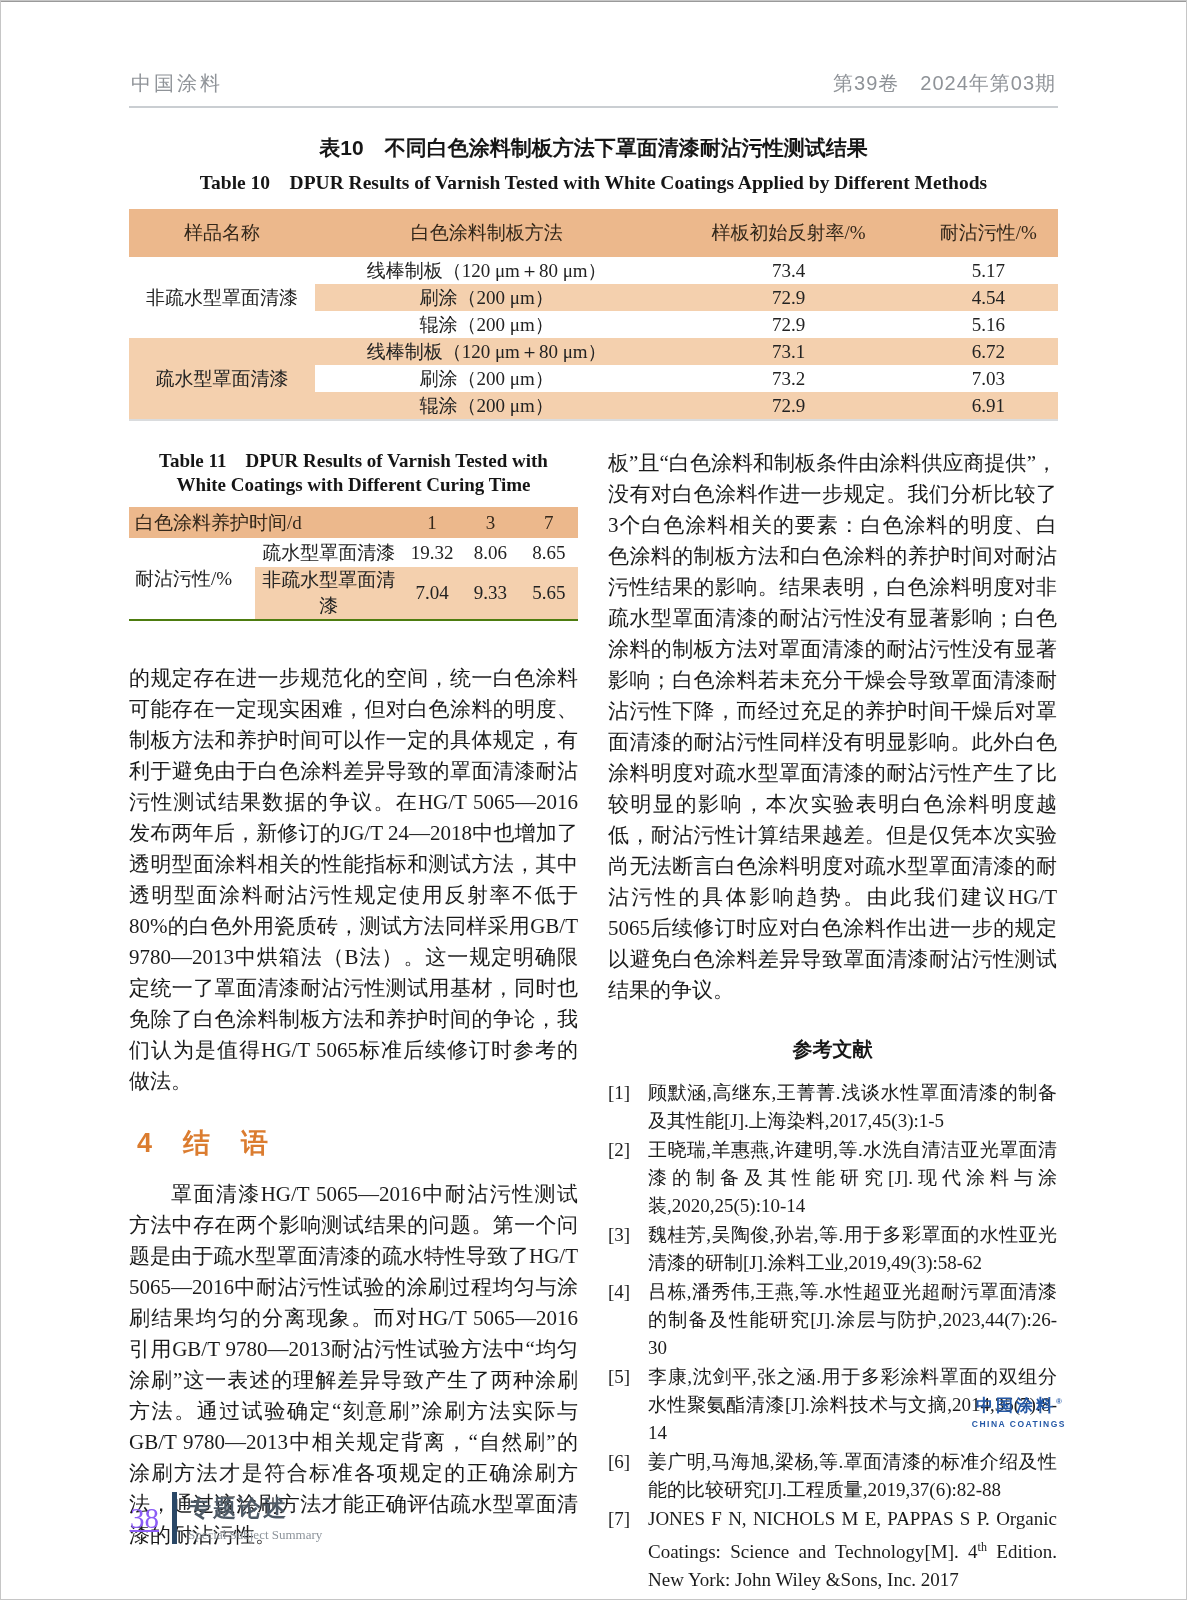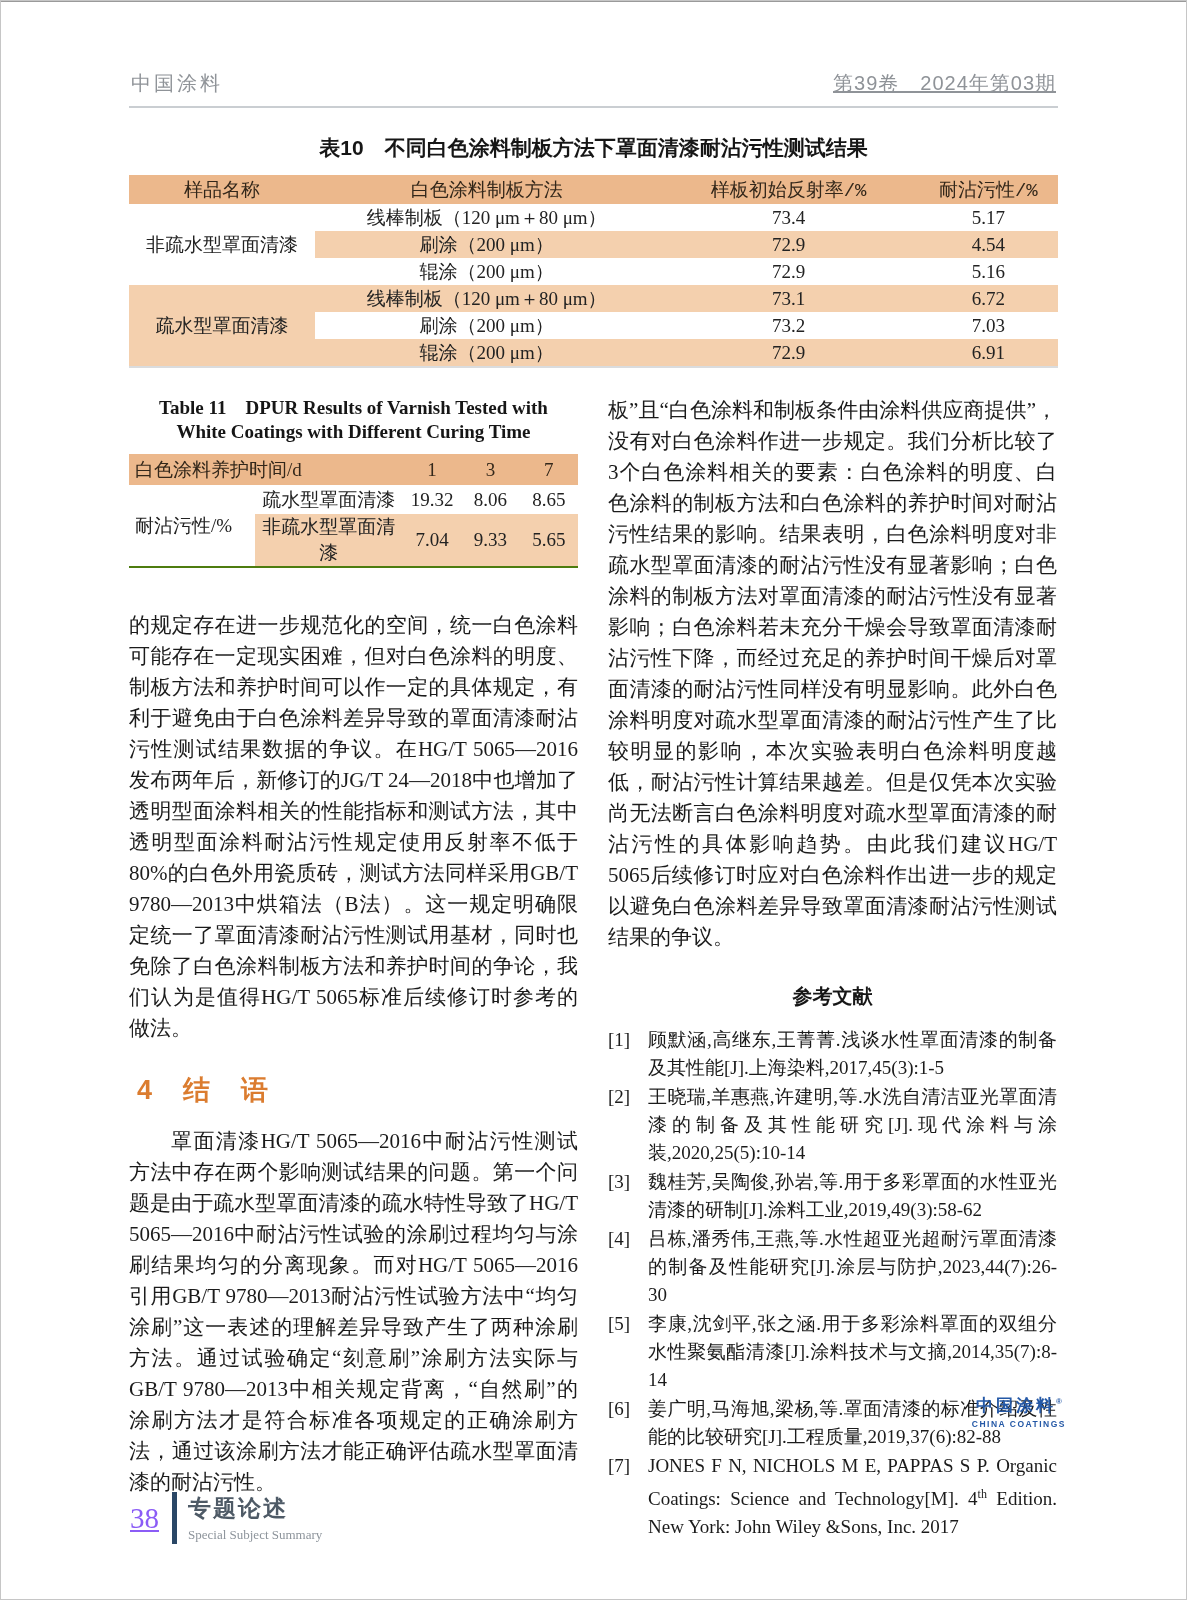--- a/index.html
+++ b/index.html
@@ -11,38 +11,38 @@
     color:#1b1b1b;
   }
   
   .page-header {
     margin:0 129px; padding:70px 2px 9px;
     display:flex; justify-content:space-between; align-items:flex-end;
     border-bottom:2px solid #caced2;
     color:#8f9398; font-size:20px; letter-spacing:3px;
     font-family:"Liberation Sans","DejaVu Sans",sans-serif;
   }
-  .page-header .issue { letter-spacing:1px;text-decoration:underline; }
+  .page-header .issue { letter-spacing:1px; }
   
   .caption-zh {
     text-align:center; font-weight:bold; font-size:21px; color:#161616;
     font-family:"Liberation Sans","DejaVu Sans",sans-serif;
     margin:0 auto 7px;
   }
   .caption-en {
     text-align:center; font-weight:bold; font-size:19.5px; color:#161616;
     font-family:"Liberation Serif","DejaVu Serif",serif;
     margin:0 auto;
   }
   
   table { border-collapse:collapse; table-layout:fixed; }
   .t10 { width:929px; margin:13px auto 0; font-size:19px; border-bottom:2px solid #dadcde; }
   .t10 th {
-    background:#ecb88c; font-weight:normal; height:29px; color:#33271a;
-    text-align:center; padding:0 4px;font-family:Liberation Mono, monospace;
+    background:#ecb88c; font-weight:normal; height:48px; color:#33271a;
+    text-align:center; padding:0 4px;
   }
   .t10 td { height:27px; text-align:center; padding:0 4px; color:#222; }
   .t11 { width:100%; margin:11px auto 0; font-size:19px; border-bottom:2px solid #4d7c0f; }
   .t11 th {
     background:#ecb88c; font-weight:normal; height:31px; color:#33271a;
     padding:0 6px; text-align:center;
   }
   .t11 th.lbl { text-align:left; }
   .t11 td { height:29px; text-align:center; padding:0 4px; color:#222; }
   .t11 td.lbl { text-align:left; padding-left:6px; }
@@ -96,20 +96,21 @@
 
 <div class="page">
 
   <div class="page-header">
     <span>中国涂料</span>
     <span class="issue">第39卷　2024年第03期</span>
   </div>
 
   <div style="margin-top:26px;">
     <div class="caption-zh">表10　不同白色涂料制板方法下罩面清漆耐沾污性测试结果</div>
+    <div class="caption-en">Table 10　DPUR Results of Varnish Tested with White Coatings Applied by Different Methods</div>
     <table class="t10">
       <colgroup>
         <col style="width:20%">
           <col style="width:37%">
           <col style="width:28%">
           <col style="width:15%">
       </colgroup>
       <thead>
         <tr>
           <th>样品名称</th>

